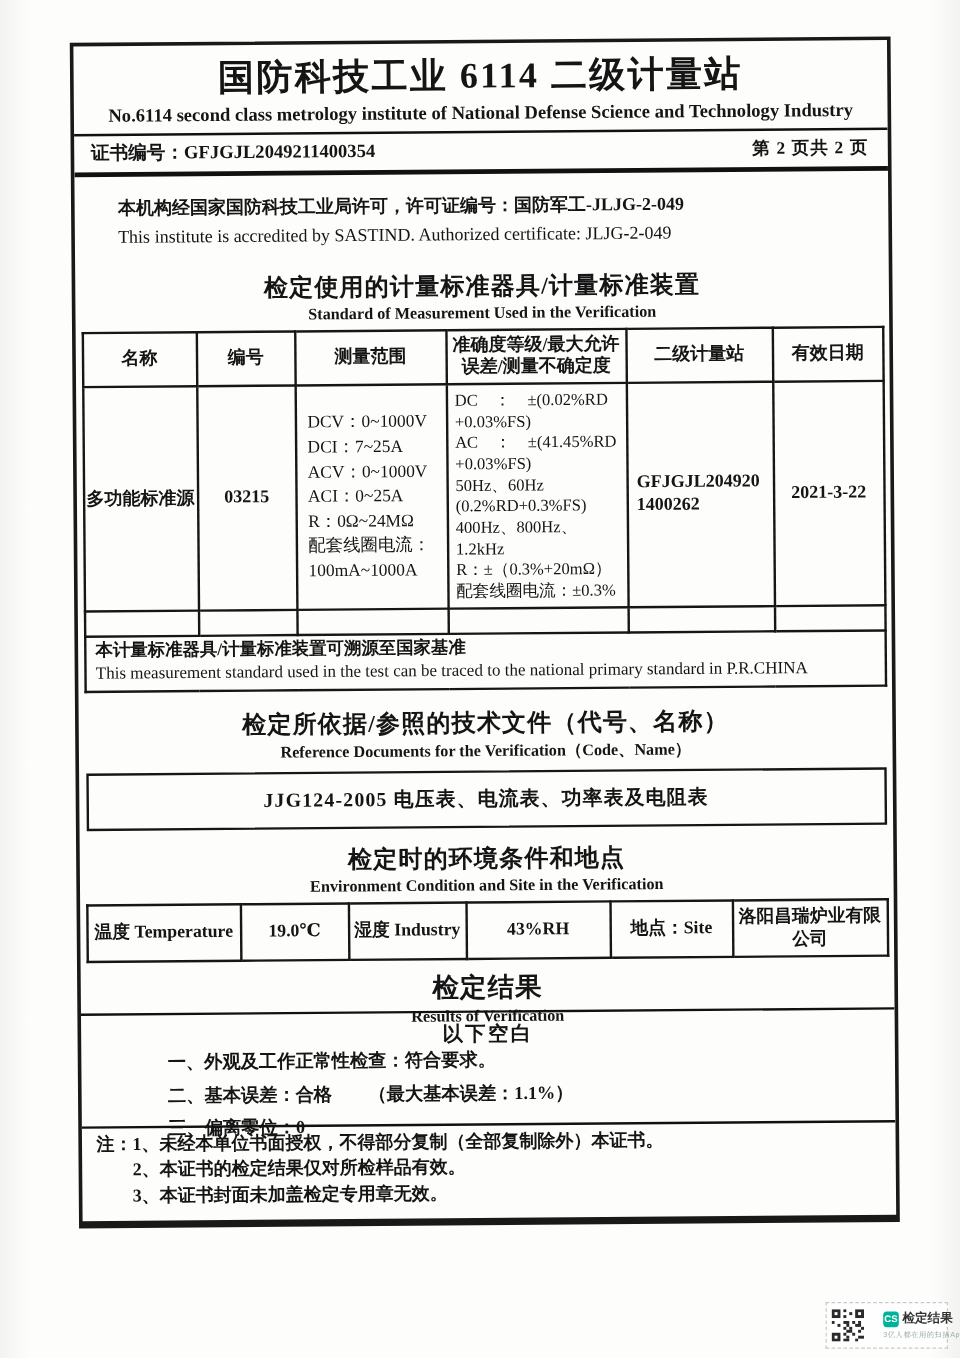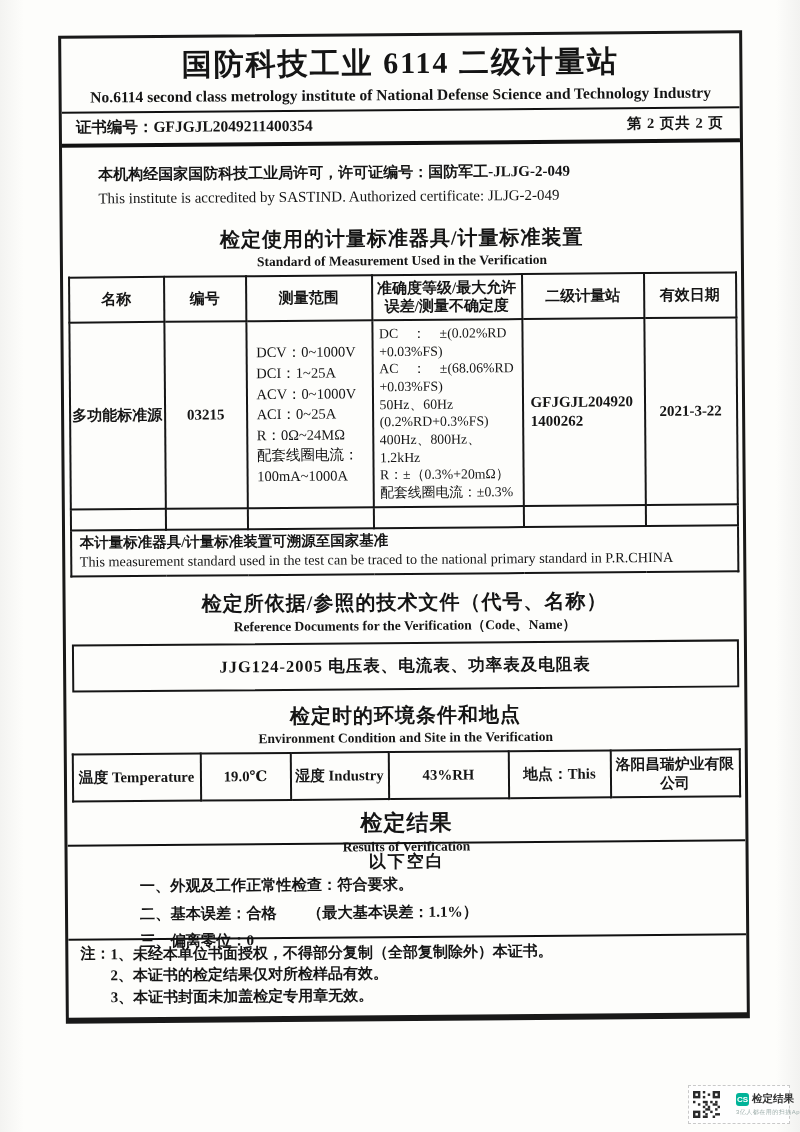--- a/index.html
+++ b/index.html
@@ -116,31 +116,31 @@
         <th>测量范围</th>
         <th>准确度等级/最大允许误差/测量不确定度</th>
         <th>二级计量站</th>
         <th>有效日期</th>
       </tr>
       <tr>
         <td class="c-center">多功能标准源</td>
         <td class="c-center">03215</td>
         <td class="c-range">
               <div>DCV：0~1000V</div>
-              <div>DCI：1~25A</div>
+              <div>DCI：7~25A</div>
               <div>ACV：0~1000V</div>
               <div>ACI：0~25A</div>
               <div>R：0Ω~24MΩ</div>
               <div>配套线圈电流：</div>
               <div>100mA~1000A</div>
             </td>
         <td class="c-acc">
               <div>DC　：　±(0.02%RD</div>
               <div>+0.03%FS)</div>
-              <div>AC　：　±(68.06%RD</div>
+              <div>AC　：　±(41.45%RD</div>
               <div>+0.03%FS)</div>
               <div>50Hz、60Hz</div>
               <div>(0.2%RD+0.3%FS)</div>
               <div>400Hz、800Hz、1.2kHz</div>
               <div>R：±（0.3%+20mΩ）</div>
               <div>配套线圈电流：±0.3%</div>
             </td>
         <td class="c-cert">GFJGJL2049201400262</td>
         <td class="c-center">2021-3-22</td>
       </tr>
@@ -180,21 +180,21 @@
         <col style="width:120px">
           <col style="width:102px">
           <col style="width:129px">
       </colgroup>
       <tbody>
           <tr>
         <td>温度 Temperature</td>
         <td>19.0℃</td>
         <td>湿度 Industry</td>
         <td>43%RH</td>
-        <td>地点：This</td>
+        <td>地点：Site</td>
         <td>洛阳昌瑞炉业有限公司</td>
       </tr>
     </tbody>
       </table>
 
     <div class="sect mt8">
       <div class="cn" style="font-size:22px;">检定结果</div>
       <div class="en">Results of Verification</div>
     </div>
 

